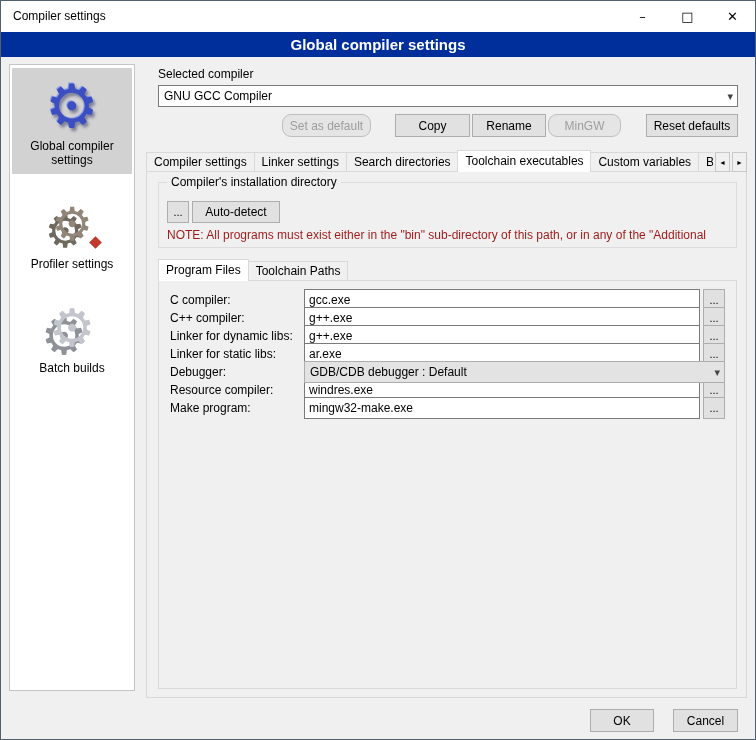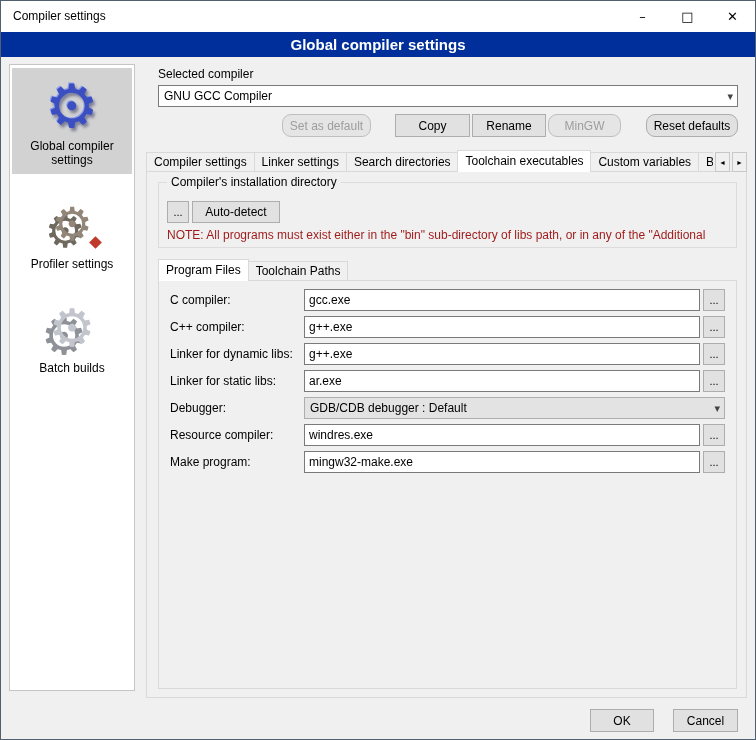--- a/index.html
+++ b/index.html
@@ -41,21 +41,21 @@
   .combo .arrow { position:absolute; right:4px; top:0; line-height:20px; font-size:11px; color:#444; }
   .combo-main { position:absolute; left:157px; top:84px; width:580px; }
 
   .btn { position:absolute; height:23px; background:#e1e1e1; border:1px solid #adadad;
          font-size:12px; font-family:inherit; cursor:default; }
   .btn:disabled { color:#9d9d9d; background:#e5e5e5; border-color:#bfbfbf;border-radius:9px; }
   #btn-setdefault { left:281px; top:113px; width:89px; }
   #btn-copy       { left:394px; top:113px; width:75px; }
   #btn-rename     { left:471px; top:113px; width:74px; }
   #btn-delete     { left:547px; top:113px; width:73px; }
-  #btn-reset      { left:645px; top:113px; width:92px;border-radius:9px; }
+  #btn-reset      { left:645px; top:113px; width:92px; }
 
   
   .tabstrip { position:absolute; left:145px; top:149px; width:601px; height:22px;
               display:flex; align-items:flex-end; z-index:3; }
   .tab { height:20px; line-height:19px; padding:0 7px; background:#f0f0f0;
          border:1px solid #d9d9d9; white-space:nowrap; overflow:hidden; cursor:default; }
   .tab + .tab { margin-left:-1px; }
   .tab.active { height:22px; line-height:21px; background:#fff; border-bottom:none; z-index:4; position:relative; }
   .tab.cut { flex:1; min-width:0; border-right:none; }
   .tab-arrows { display:flex; margin-left:2px; gap:2px; align-items:flex-end; }
@@ -79,21 +79,21 @@
   .note { position:absolute; left:8px; top:45px; width:calc(100% - 8px); color:#9e1a1a;
           white-space:nowrap; overflow:hidden; }
 
   
   .subtabstrip { position:absolute; left:11px; top:87px; height:22px; display:flex; align-items:flex-end; z-index:3; }
   .subpanel { position:absolute; left:11px; top:108px; right:9px; bottom:8px;
               border:1px solid #d9d9d9; background:#f0f0f0; z-index:2; }
 
   
   .rows { padding:10px 11px 0; }
-  .frow { display:flex; align-items:center; height:18px; margin-bottom:9px; }
+  .frow { display:flex; align-items:center; height:18px; }
   .frow .flabel { width:134px; flex:none; }
   .frow .textbox { flex:1; }
   .frow .browse-btn { margin-left:3px; flex:none; }
   .frow .combo { flex:1; background:#e3e3e3; border-color:#adadad; }
 
   
   #btn-ok     { left:589px; top:708px; width:64px; }
   #btn-cancel { left:672px; top:708px; width:65px; }
 </style>
 </head>
@@ -162,21 +162,21 @@
   </div>
 
   <div class="tabpanel">
 
     <div class="group">
       <span class="group-title">Compiler's installation directory</span>
       <div class="dir-row">
         <button class="browse-btn">...</button>
         <button class="autodetect-btn">Auto-detect</button>
       </div>
-      <div class="note">NOTE: All programs must exist either in the "bin" sub-directory of libs path, or in any of the "Additional</div>
+      <div class="note">NOTE: All programs must exist either in the "bin" sub-directory of this path, or in any of the "Additional</div>
     </div>
 
     <div class="subtabstrip">
       <div class="tab active">Program Files</div>
       <div class="tab">Toolchain Paths</div>
     </div>
 
     <div class="subpanel">
       <div class="rows">
 

